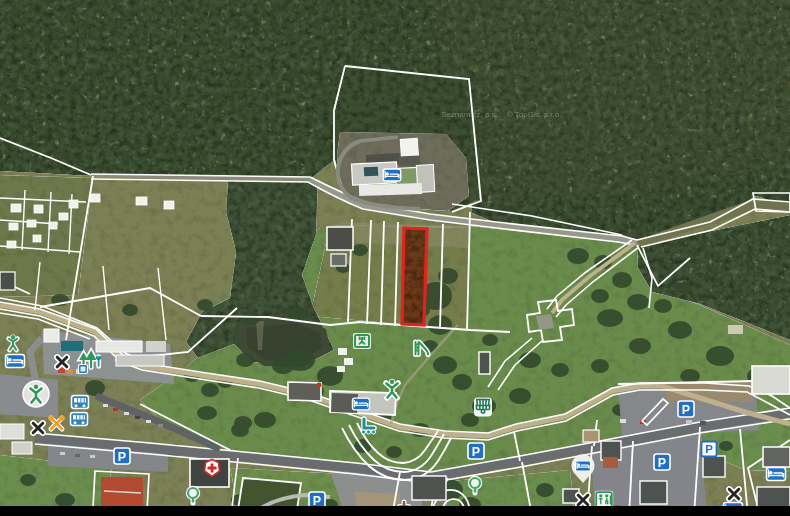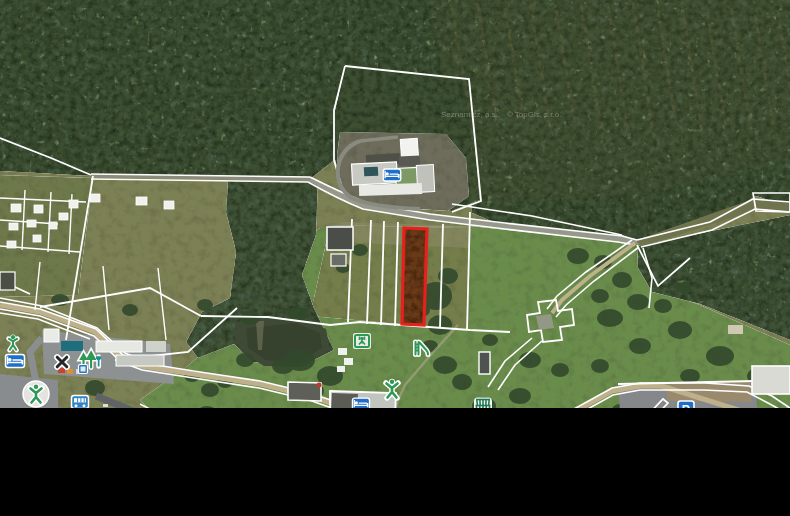--- a/index.html
+++ b/index.html
@@ -1,16 +1,16 @@
 <!DOCTYPE html>
 <html><head>
 <meta charset="utf-8">
 <style>
 html,body{margin:0;padding:0;background:#000;}
-#map{width:790px;height:408px;overflow:hidden;position:relative;font-family:"Liberation Sans",sans-serif;}
+#map{width:790px;height:506px;overflow:hidden;position:relative;font-family:"Liberation Sans",sans-serif;}
 </style>
 </head>
 <body>
 <div id="map">
 <svg width="790" height="516" viewBox="0 0 790 516">
 <defs>
 <filter id="ftex" x="-5%" y="-5%" width="110%" height="110%">
   <feTurbulence type="fractalNoise" baseFrequency="0.17" numOctaves="4" seed="11" result="t"></feTurbulence>
   <feColorMatrix in="t" type="matrix" values="1.15 0 0 0 0.22  1.15 0 0 0 0.22  1.15 0 0 0 0.22  0 0 0 0 1" result="g"></feColorMatrix>
   <feBlend in="g" in2="SourceGraphic" mode="multiply" result="b"></feBlend>

